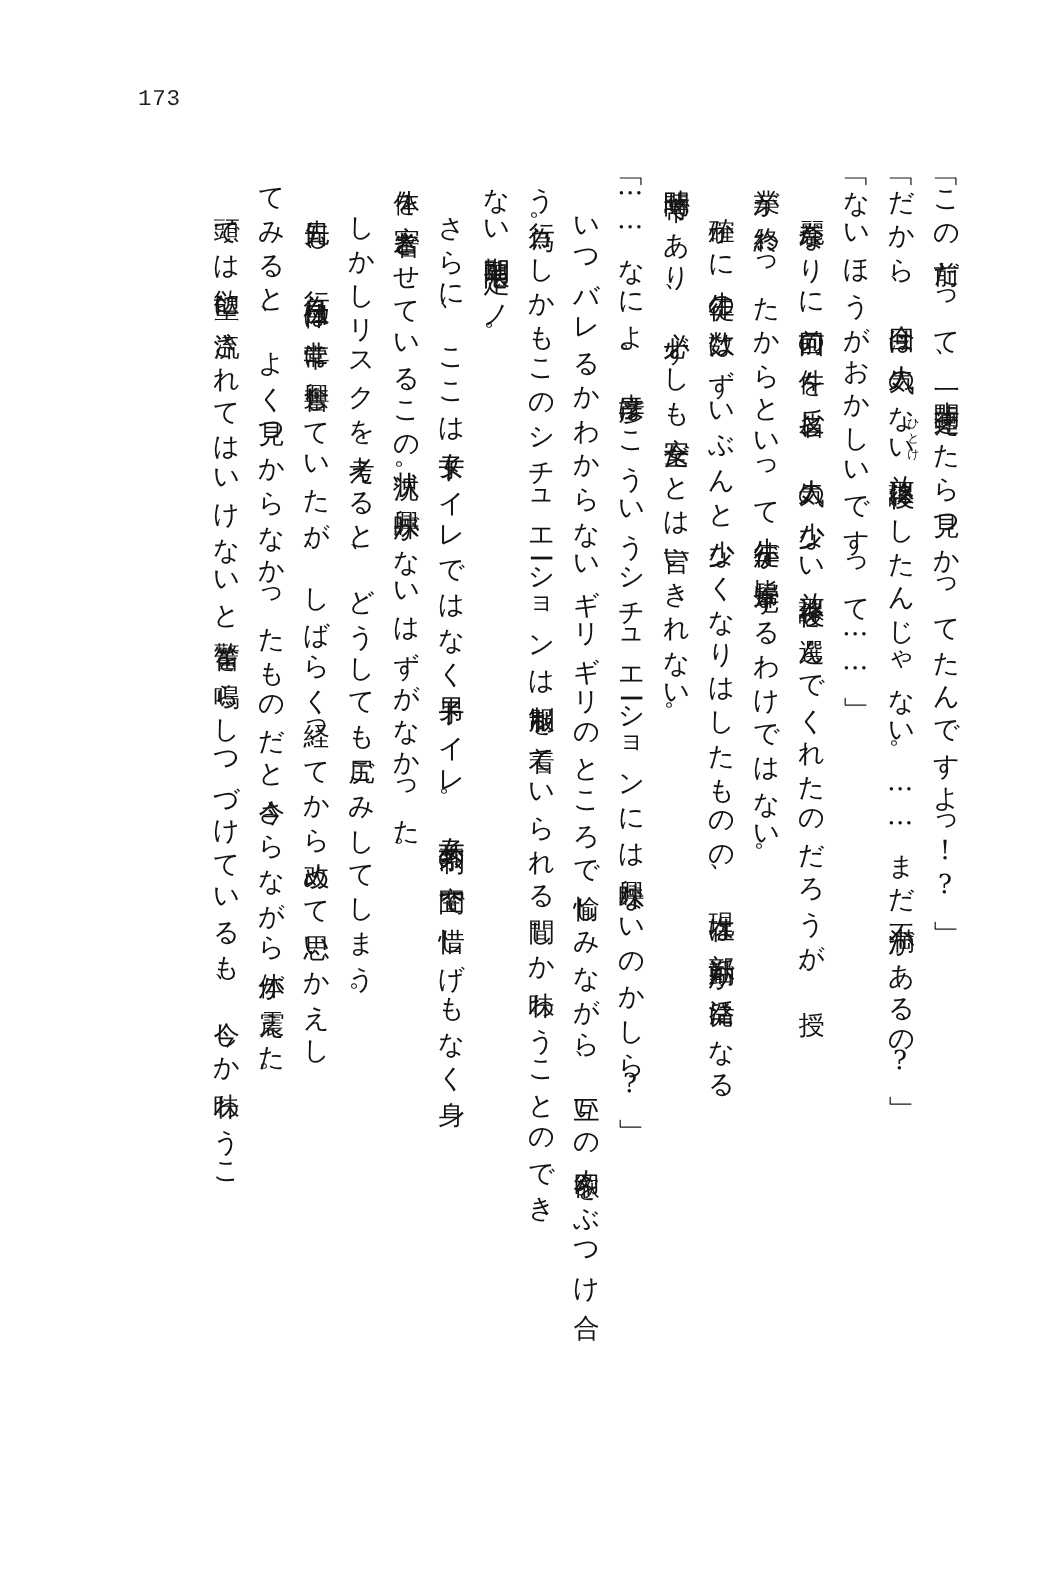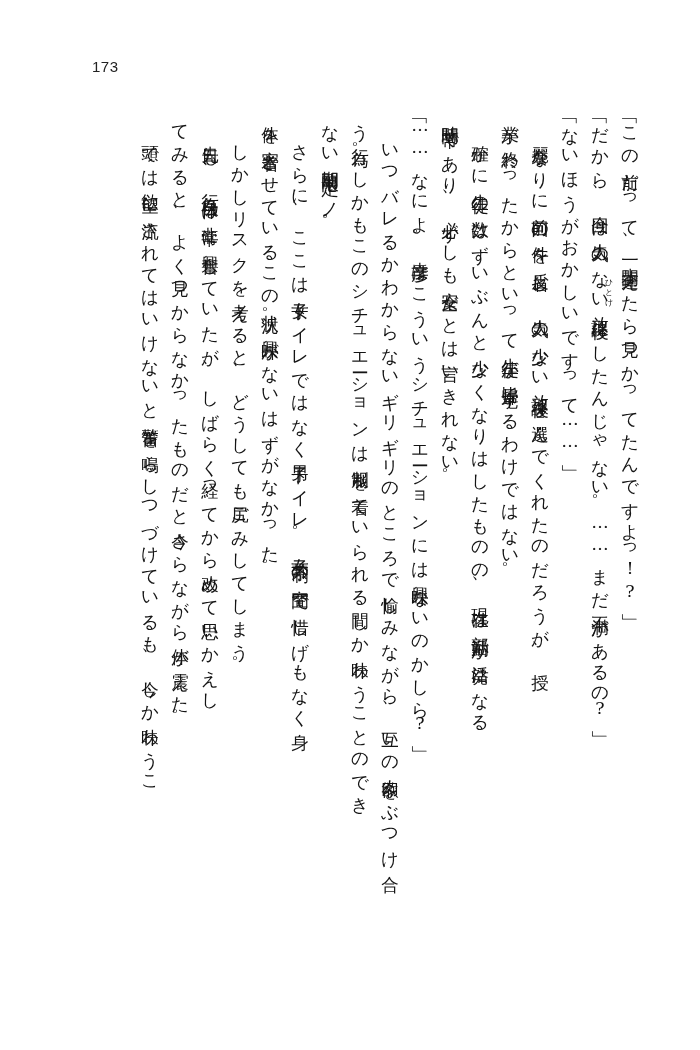--- a/index.html
+++ b/index.html
@@ -25,21 +25,21 @@
     background: #fff;
   }
 
   .page-number {
     position: absolute;
     left: 92px;
     top: 58px;
     font-size: 15px;
     letter-spacing: 0.5px;
     color: #222;
-    font-family: Liberation Sans, sans-serif;
+    font-family: Liberation Mono, monospace;
   }
 
   
   .vtext {
     position: absolute;
     top: 112px;
     left: 62px;
     width: 576px;
     height: 860px;
     display: flex;

